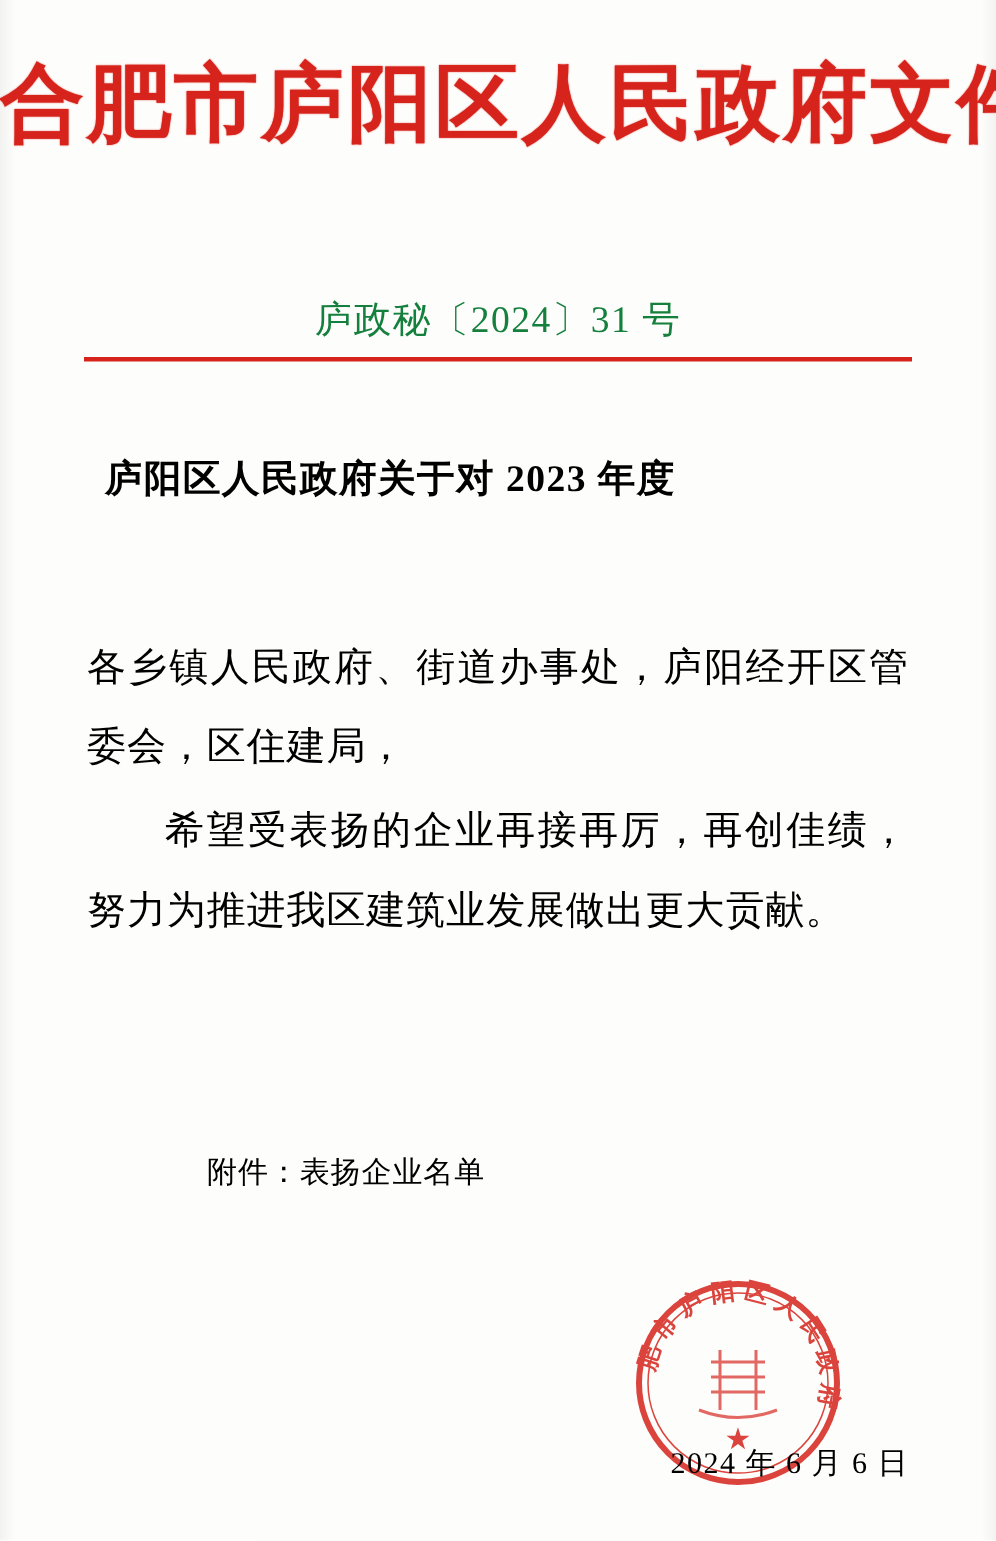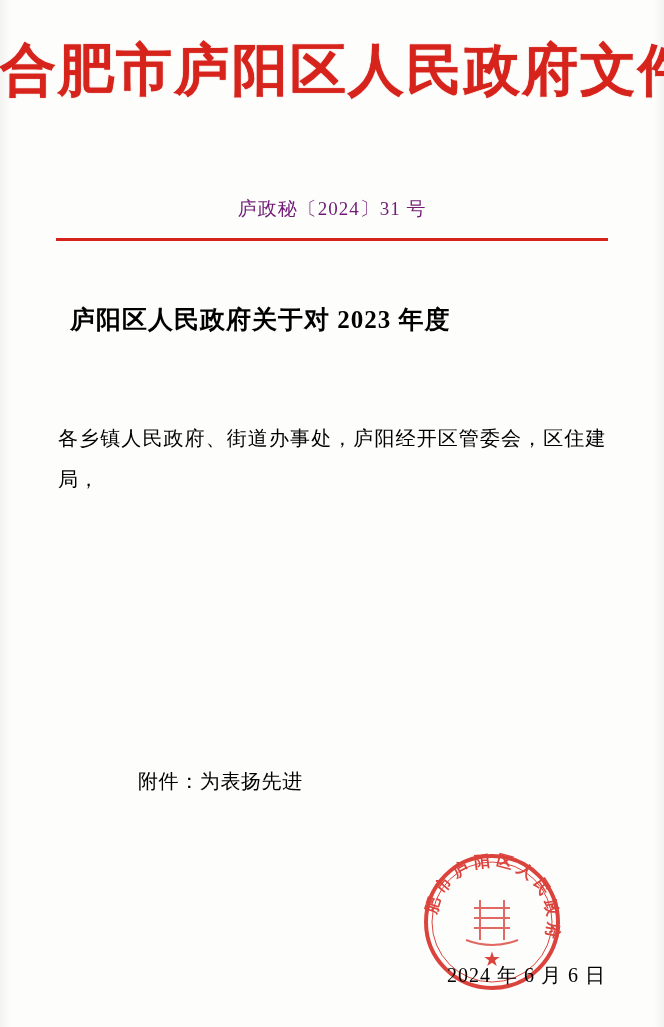--- a/index.html
+++ b/index.html
@@ -40,23 +40,23 @@
     text-shadow: 0 0 1px #d6241c;
   }
 
   
   .docnum {
     position: absolute;
     top: 196px;
     left: 0;
     right: 0;
     text-align: center;
-    font-size: 19px;
+    font-size: 25px;
     letter-spacing: 1px;
-    color: #701a75;
+    color: #15803d;
   }
 
   
   .red-rule {
     position: absolute;
     top: 238px;
     left: 56px;
     right: 56px;
     height: 3px;
     background: #d6241c;
@@ -75,21 +75,21 @@
     letter-spacing: 1px;
   }
   .doc-title .line { display: block; white-space: nowrap; }
 
   
   .body-block {
     position: absolute;
     top: 418px;
     left: 58px;
     width: 548px;
-    font-size: 20px;
+    font-size: 26px;
     line-height: 2.05;
     letter-spacing: 0.6px;
     text-align: justify;
     font-family: Liberation Serif, serif;
   }
   .body-block p {
     margin: 0 0 2px 0;
   }
   .indent { text-indent: 2em; }
 
@@ -150,23 +150,24 @@
   <div class="docnum">庐政秘〔2024〕31 号</div>
 
   <div class="red-rule"></div>
 
   <div class="doc-title">
     <span class="line">庐阳区人民政府关于对 2023 年度</span>
   </div>
 
   <div class="body-block">
     <p>各乡镇人民政府、街道办事处，庐阳经开区管委会，区住建局，</p>
+    <p class="indent">希望受表扬的企业再接再厉，再创佳绩，努力为推进我区建筑业发展做出更大贡献。</p>
   </div>
 
-  <div class="attach">附件：为表扬先进</div>
+  <div class="attach">附件：表扬企业名单</div>
 
   <div class="seal">
     <svg width="148" height="148" viewBox="0 0 148 148" aria-hidden="true">
       <defs>
         <path id="sealArc" d="M 74,74 m -56,0 a 56,56 0 1,1 112,0 a 56,56 0 1,1 -112,0"></path>
       </defs>
       <g opacity="0.85">
         <circle cx="74" cy="74" r="66" fill="none" stroke="#d6241c" stroke-width="4"></circle>
         <circle cx="74" cy="74" r="60" fill="none" stroke="#d6241c" stroke-width="1"></circle>
         <text fill="#d6241c" font-size="16" font-family="'Liberation Serif', serif" font-weight="bold" letter-spacing="5">

